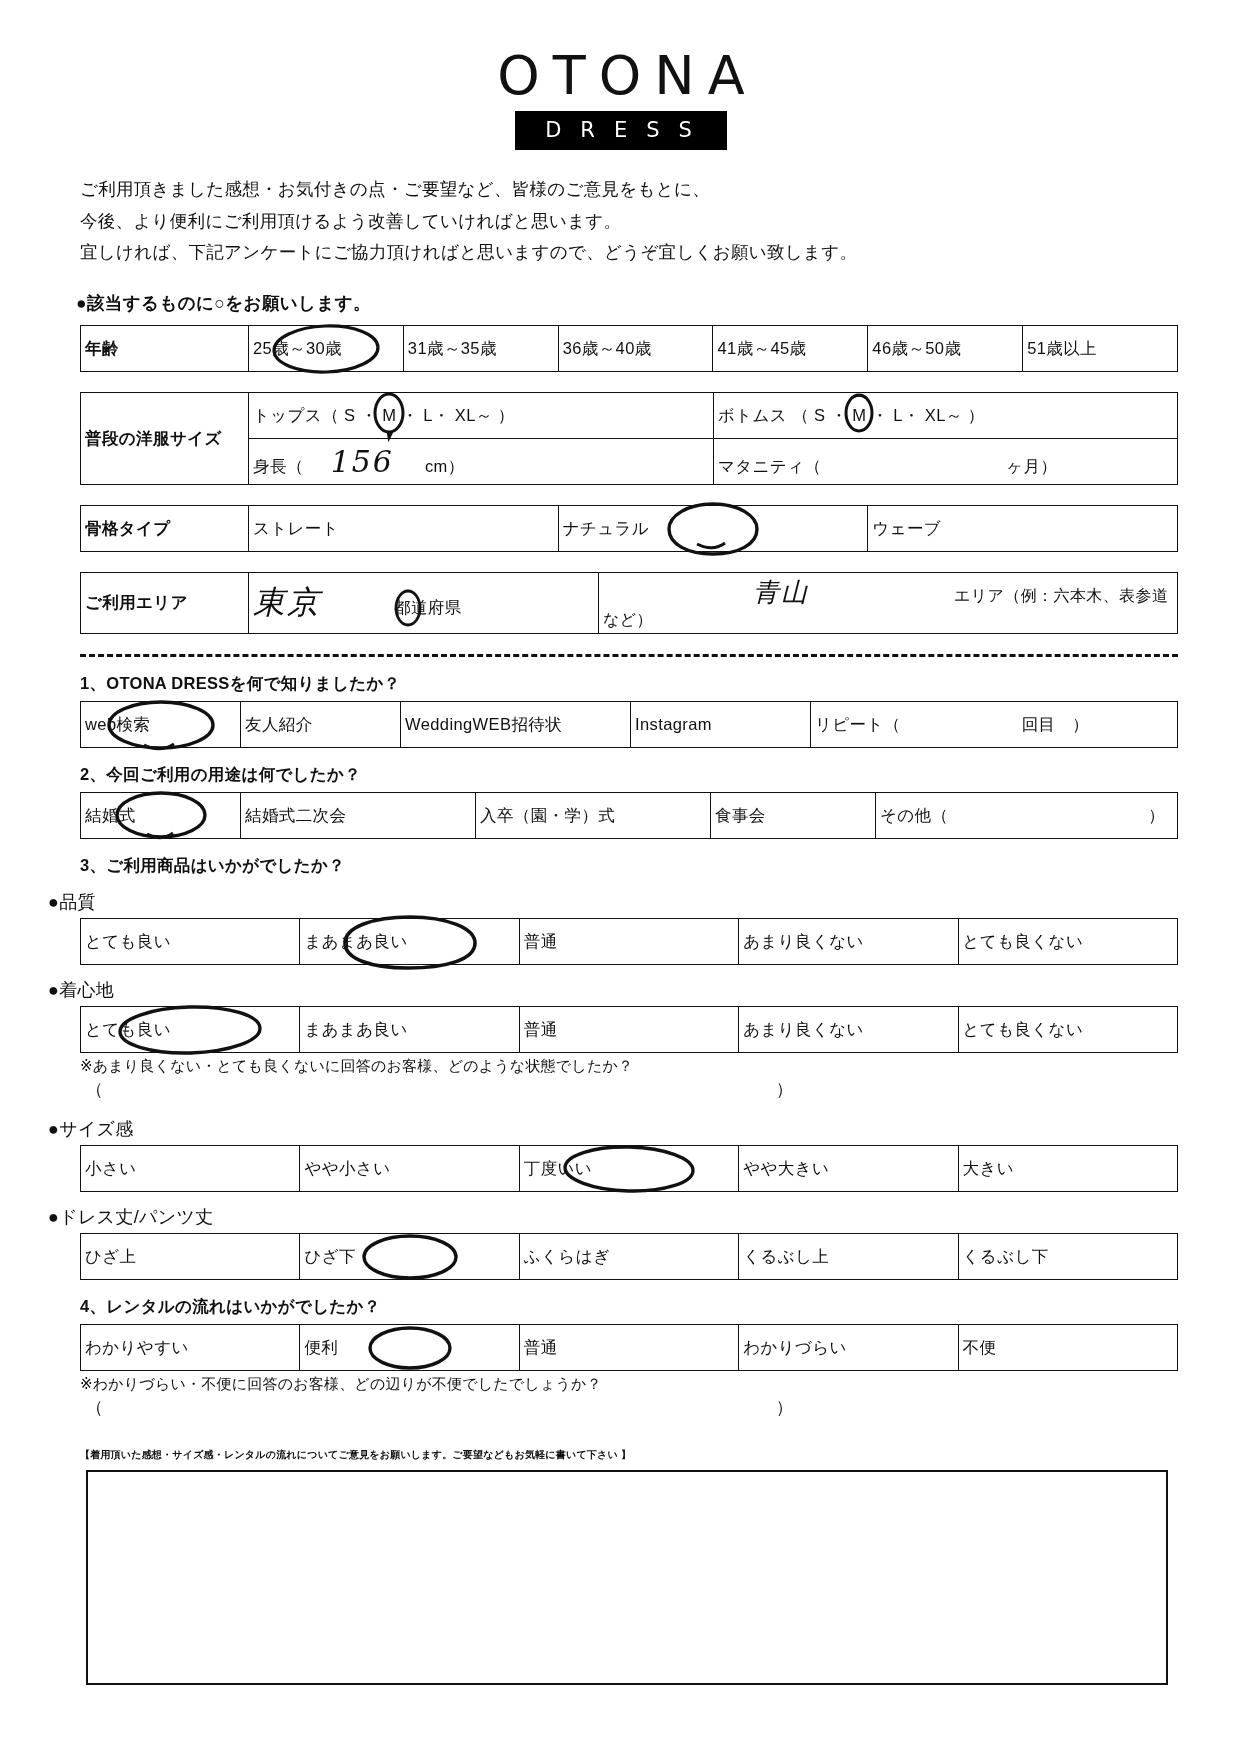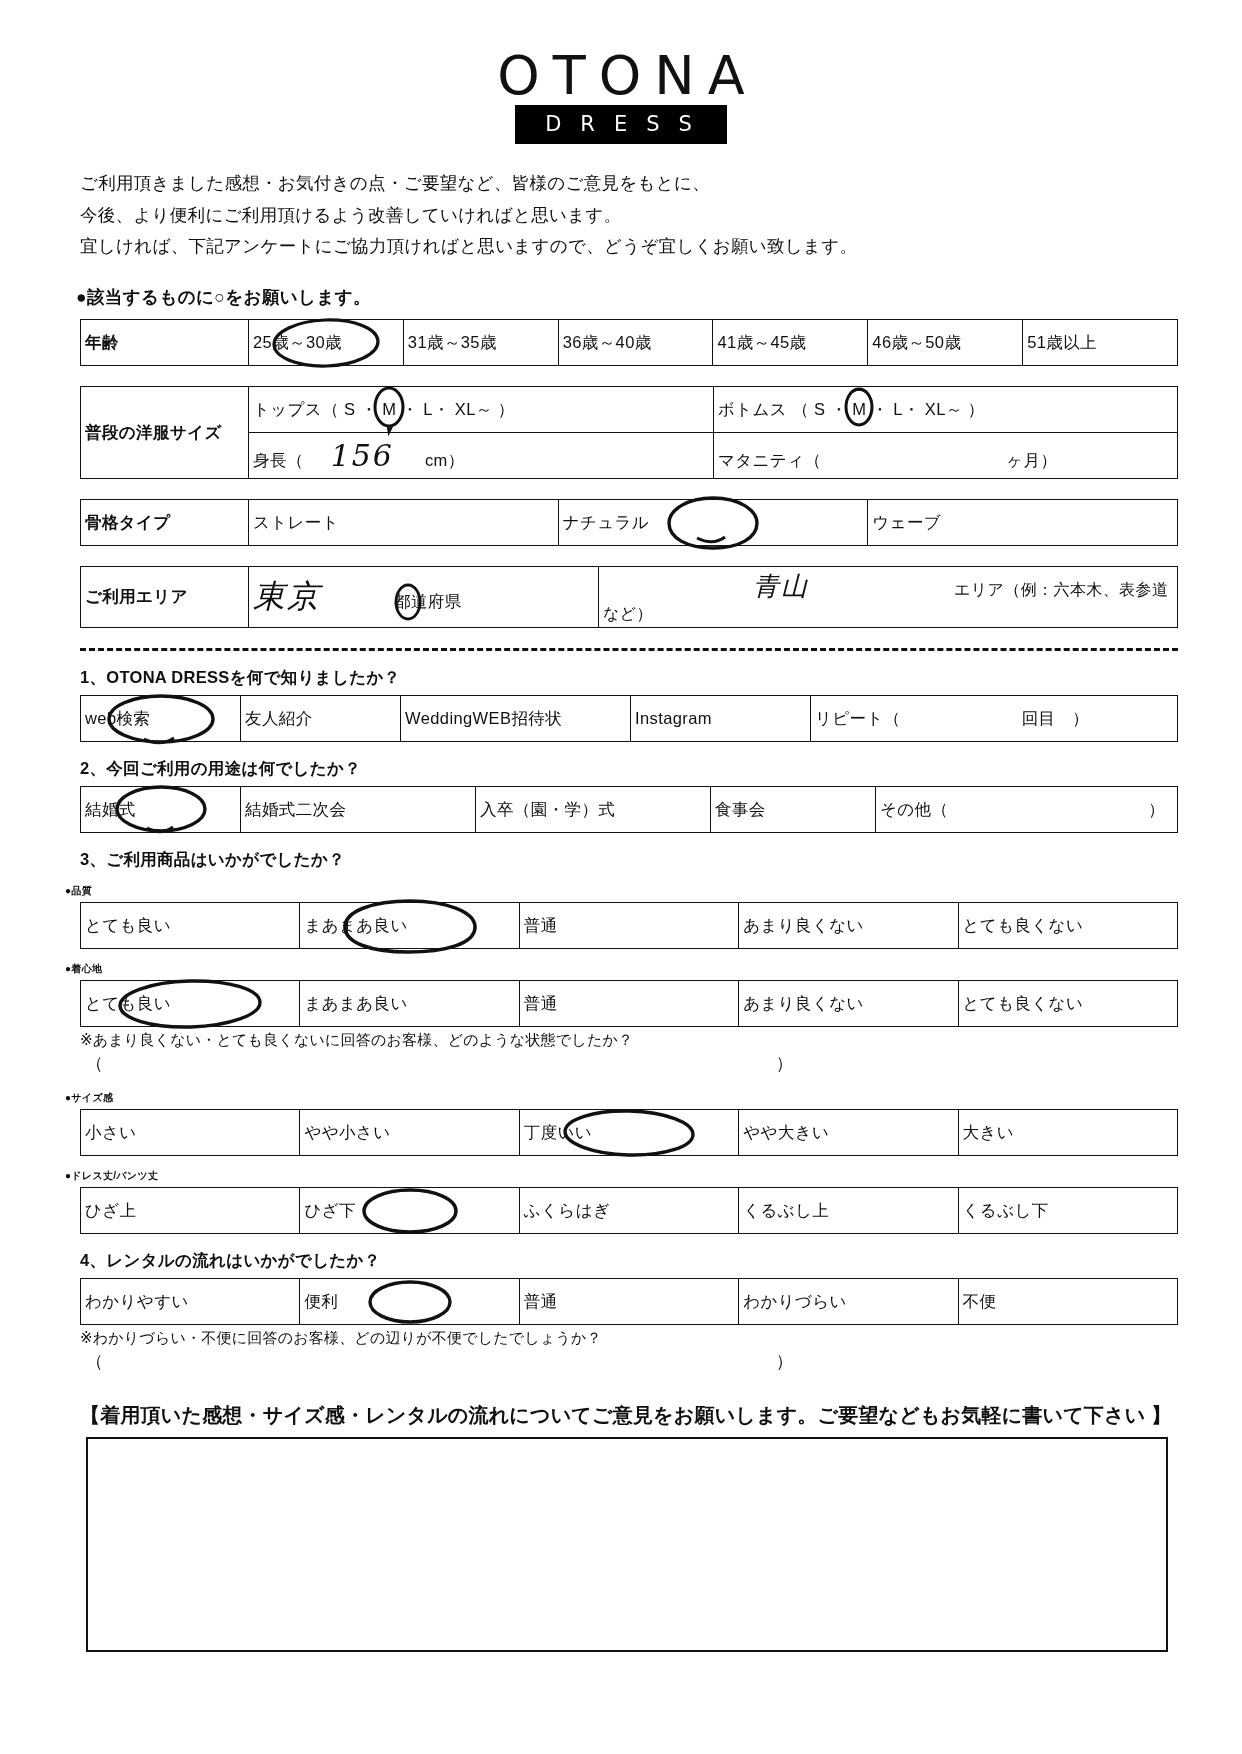--- a/index.html
+++ b/index.html
@@ -26,20 +26,21 @@
     line-height: 1.05;
     padding-left: 13px;
   }
   .logo-dress-bar {
     display: inline-block;
     background: #000;
     color: #fff;
     font-size: 21px;
     letter-spacing: 19px;
     padding: 7px 16px 8px 30px;
+    margin-top: 6px;
     font-family: "DejaVu Sans", sans-serif;
   }
 
   
   .intro {
     margin: 24px 0 0 72px;
     font-size: 17.5px;
     line-height: 1.82;
     letter-spacing: 0.3px;
   }
@@ -51,23 +52,23 @@
     font-weight: bold;
     letter-spacing: 0.4px;
   }
   .q-head {
     margin: 16px 0 6px 72px;
     font-size: 16.5px;
     font-weight: bold;
     letter-spacing: 0.3px;
   }
   .bullet-head {
-    margin: 13px 0 4px 57px;
-    font-size: 10px;
-    font-weight: bold;
+    margin: 13px 0 4px 40px;
+    font-size: 18px;
+    font-weight: normal;
     letter-spacing: 0.3px;
   }
   .note {
     margin: 4px 0 0 72px;
     font-size: 15px;
     letter-spacing: 0.2px;
   }
   .paren-line {
     margin: 2px 0 0 78px;
     font-size: 17px;
@@ -116,21 +117,21 @@
   .dashsep {
     margin: 20px 0 0 72px;
     width: 1098px;
     border-top: 3px dashed #111;
     height: 0;
   }
 
   
   .comment-head {
     margin: 26px 0 8px 72px;
-    font-size: 20px;
+    font-size: 10px;
     font-weight: bold;
     letter-spacing: 0.2px;
   }
   .comment-box {
     margin-left: 78px;
     width: 1082px;
     height: 215px;
     border: 2.6px solid #111;
   }
 

